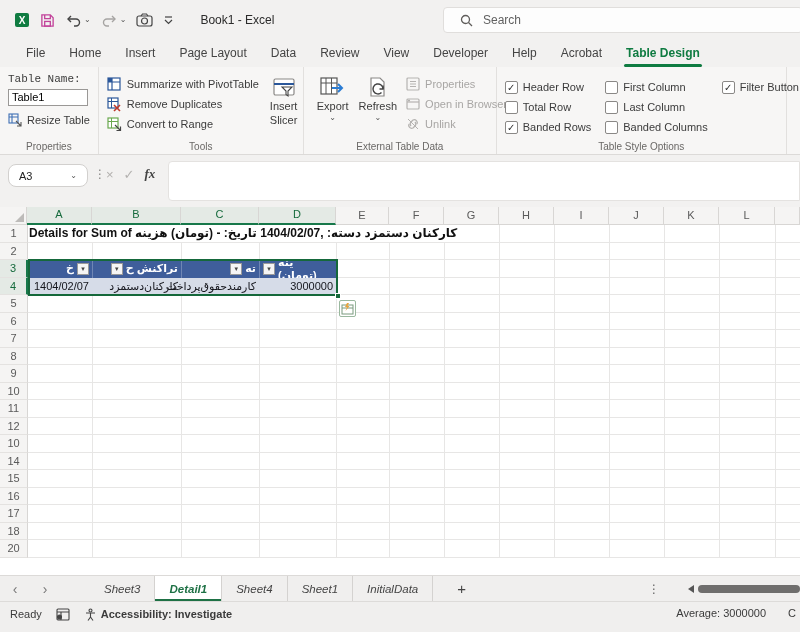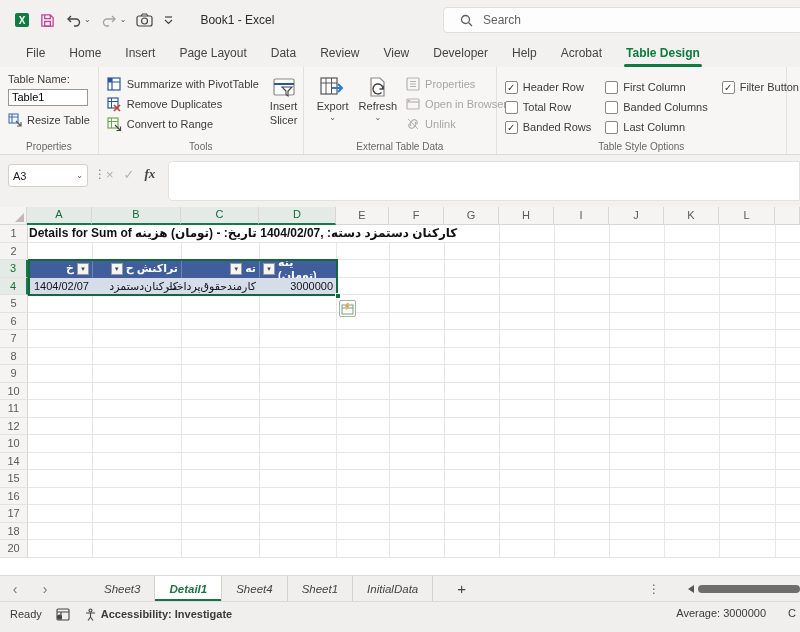--- a/index.html
+++ b/index.html
@@ -21,29 +21,29 @@
   .mtab.active { color:#0f7b41; font-weight:700; }
   .mtab.active::after { content:""; position:absolute; left:10px; right:10px; bottom:1px; height:3px; border-radius:2px; background:#0f7b41; }
 
   
   #ribbon { position:absolute; left:0; top:67px; width:800px; height:88px; background:#f7f6f5; border-bottom:1px solid #dcdad8; display:flex; }
   .rgroup { position:relative; height:100%; padding:6px 8px 16px 8px; border-right:1px solid #e2e0de; }
   .rgroup-label { position:absolute; bottom:2px; left:0; right:0; text-align:center; font-size:10px; color:#6a6866; white-space:nowrap; }
   .small-line { display:flex; align-items:center; gap:5px; font-size:11px; color:#3b3b3b; margin:2px 0; height:18px; white-space:nowrap; cursor:default; }
   .small-line.disabled { color:#a8a6a4; }
   #table-name-input { width:80px; height:17px; border:1px solid #9a9896; background:#fff; font-size:11px; padding:0 3px; font-family:inherit; }
-  .lbl { font-size:11px; color:#3b3b3b; margin-bottom:2px; }
+  .lbl { font-size:11px; color:#3b3b3b; margin-bottom:2px;font-family:Liberation Mono, monospace; }
   .bigbtn { display:flex; flex-direction:column; align-items:center; justify-content:flex-start; font-size:11px; color:#3b3b3b; padding:3px 5px; line-height:1.25; text-align:center; cursor:default; }
   .cbrow { display:flex; align-items:center; gap:5px; height:20px; font-size:11px; color:#3b3b3b; white-space:nowrap; cursor:default; }
   .cbbox { width:13px; height:13px; border:1px solid #8a8886; background:#fff; font-size:10px; line-height:11px; text-align:center; color:#333; border-radius:2px; }
   .cols3 { display:flex; gap:14px; padding-top:4px; }
 
   
   #fbar-row { position:absolute; left:0; top:155px; width:800px; height:52px; background:#f2f1f0; }
-  #name-box { position:absolute; left:8px; top:9px; width:80px; height:23px; background:#fff; border:1px solid #d2d0ce; border-radius:3px; display:flex; align-items:center; justify-content:space-between; padding:0 4px; font-size:11px; color:#222; }
+  #name-box { position:absolute; left:8px; top:9px; width:80px; height:23px; background:#fff; border:1px solid #d2d0ce; border-radius:8px; display:flex; align-items:center; justify-content:space-between; padding:0 10px; font-size:11px; color:#222; }
   #fx-dots { position:absolute; left:94px; top:12px; color:#8a8886; font-size:12px; }
   #fx-btns { position:absolute; left:106px; top:11px; display:flex; gap:10px; align-items:center; }
   #fx-btns .gr { color:#b3b1af; font-size:13px; }
   #fx-btns .fx { color:#444; font-size:13px; font-style:italic; font-family:"Liberation Serif",serif; font-weight:700; }
   #formula-input { position:absolute; left:168px; top:6px; width:632px; height:40px; background:#fff; border:1px solid #e4e2e0; border-radius:4px 0 0 4px; }
 
   
   #grid { position:absolute; left:0; top:207px; width:800px; height:368px; background:#fff; overflow:hidden; }
   #colhdr { display:flex; height:18px; }
   .ch { flex:none; background:#f5f4f3; border-right:1px solid #d8d6d4; border-bottom:1px solid #d8d6d4; font-size:11px; color:#5a5a5a; text-align:center; line-height:17px; }
@@ -280,25 +280,25 @@
             <span>Banded Rows</span>
           </div>
         </div>
       <div id="tso-col2">
           <div class="cbrow">
             <span class="cbbox"></span>
             <span>First Column</span>
           </div>
           <div class="cbrow">
             <span class="cbbox"></span>
-            <span>Banded Columns</span>
+            <span>Last Column</span>
           </div>
           <div class="cbrow">
             <span class="cbbox"></span>
-            <span>Last Column</span>
+            <span>Banded Columns</span>
           </div>
         </div>
       <div id="tso-col3">
           <div class="cbrow">
             <span class="cbbox">✓</span>
             <span>Filter Button</span>
           </div>
         </div>
     </div>
     <div class="rgroup-label">Table Style Options</div>

